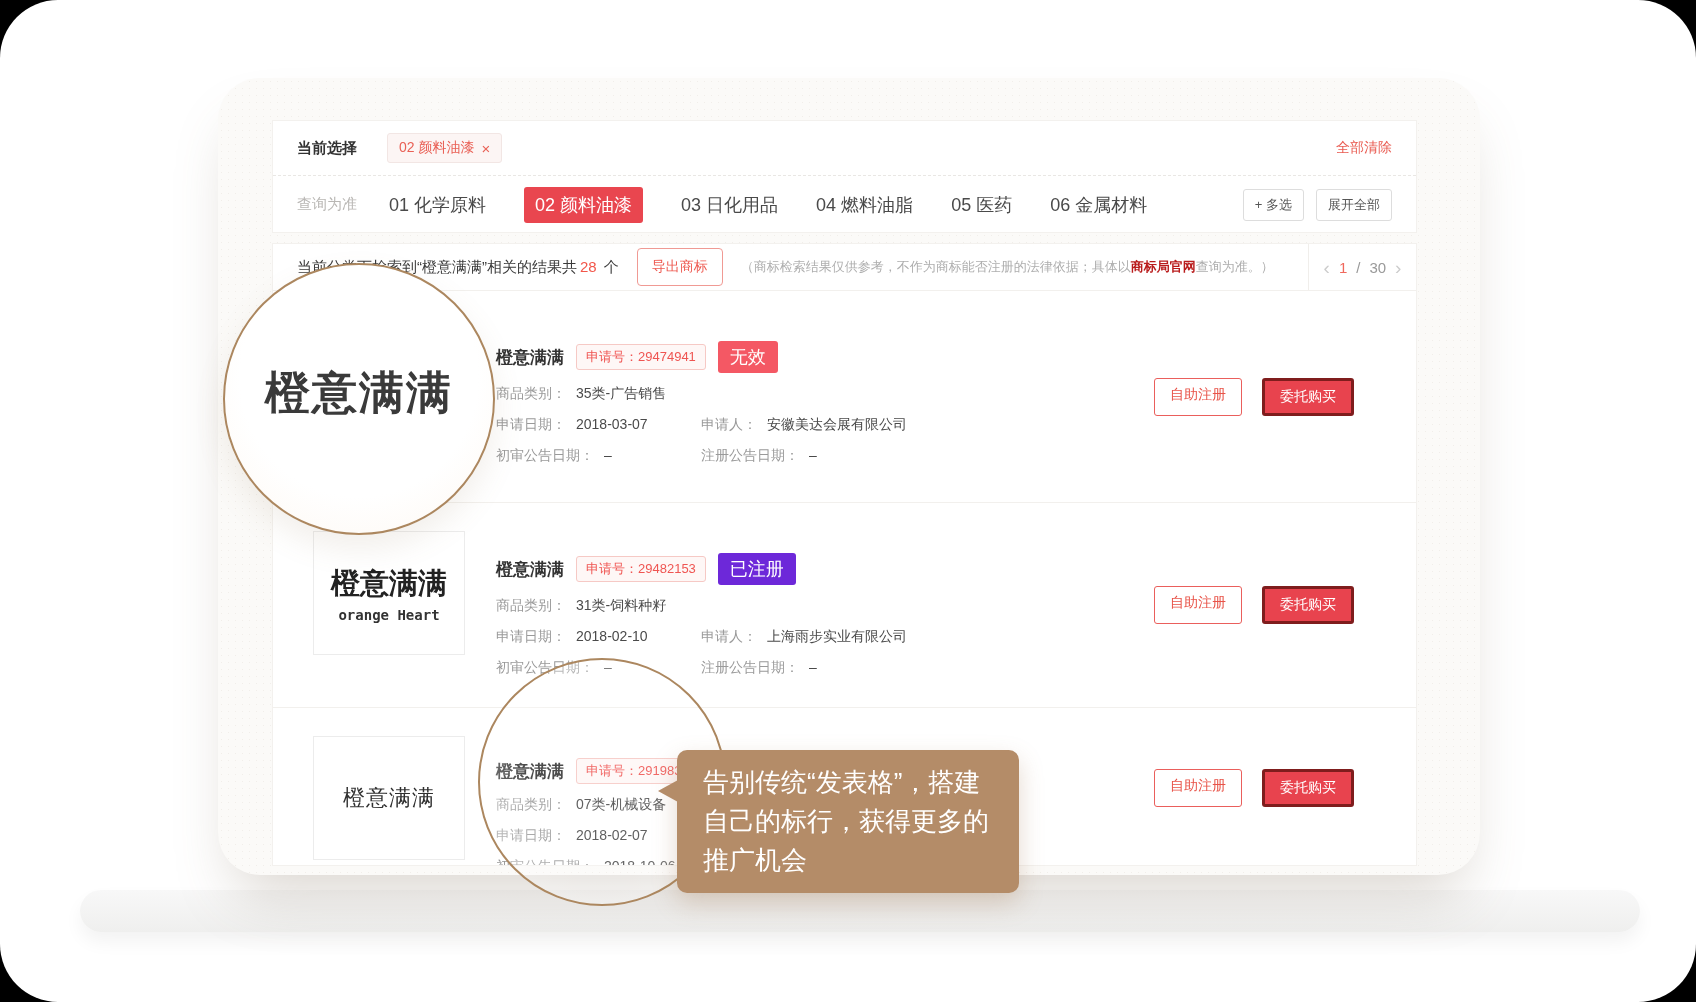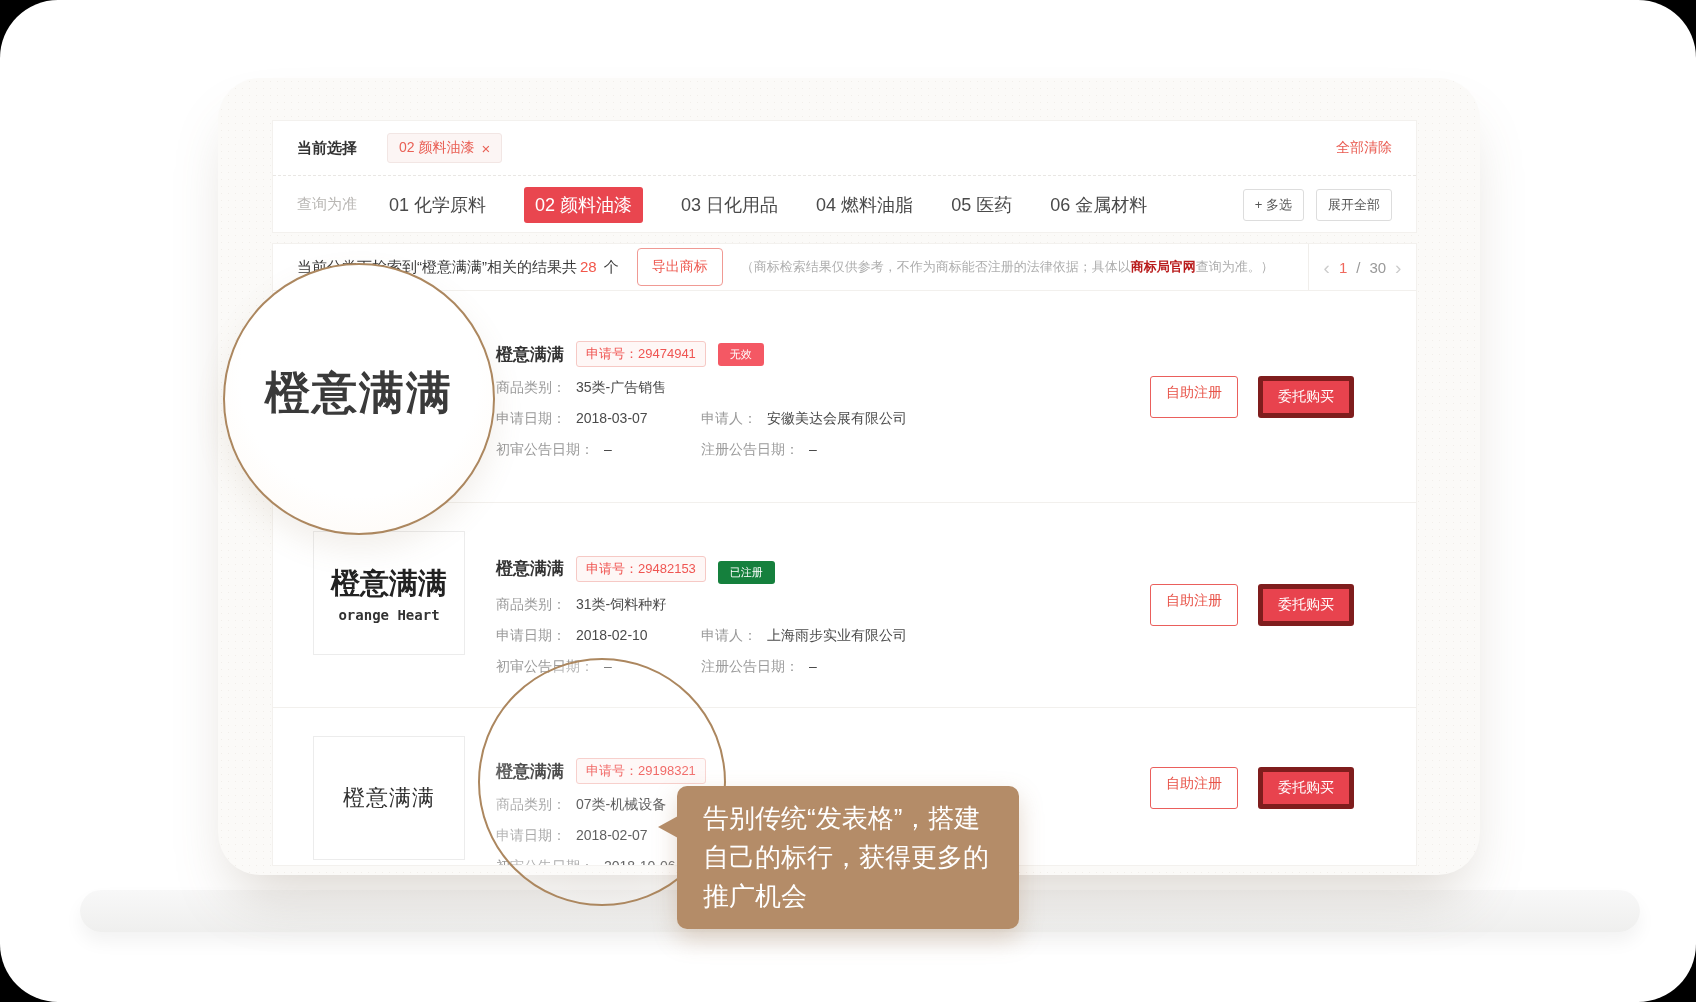--- a/index.html
+++ b/index.html
@@ -59,48 +59,48 @@
   .mark-box{width:150px;height:122px;border:1px solid #ececec;background:#fff;flex:none;
        display:flex;flex-direction:column;align-items:center;justify-content:center;cursor:pointer;}
   .mark-main{font-size:22px;color:#2f2f2f;letter-spacing:1px;}
   .mark-serif{font-family:"DejaVu Serif","Liberation Serif",serif;font-weight:bold;font-size:29px;color:#222;}
   .mark-sub{font-family:"DejaVu Sans Mono","Liberation Mono",monospace;font-weight:bold;font-size:14px;color:#333;margin-top:3px;}
   .detail{margin-left:31px;margin-top:22px;}
   .title-line{display:flex;align-items:center;gap:12px;}
   .tm-name{font-size:17px;font-weight:bold;color:#333;}
   .badge-app{border:1px solid #f6c9c5;background:#fef7f6;color:#ef5552;font-size:13px;
        padding:3px 9px;border-radius:3px;white-space:nowrap;}
-  .badge-st{color:#fff;font-size:11px;padding:4px 12px;border-radius:3px;white-space:nowrap;}
-  .st-invalid{background:#f45864;} .st-registered{background:#15803d;margin-top:8px;}
+  .badge-st{color:#fff;font-size:18px;padding:4px 12px;border-radius:3px;white-space:nowrap;}
+  .st-invalid{background:#f45864;} .st-registered{background:#6d28d9;}
   .fline{display:flex;margin-top:9px;font-size:14px;line-height:22px;}
   .fl{color:#9a9a9a;white-space:nowrap;} .fv{color:#4a4a4a;margin-left:10px;white-space:nowrap;text-align:right;}
   .col1{width:205px;display:flex;} .col2{display:flex;margin-left:0px;}
   .row-actions{position:absolute;right:62px;top:50%;transform:translateY(-50%);display:flex;gap:20px;}
   .btn-outline{border:1px solid #ea5f5c;color:#e85348;background:#fff;font-size:14px;
        padding:7px 15px;border-radius:3px;cursor:pointer;white-space:nowrap;}
-  .btn-solid{border:5px solid #7f1d1d;background:#e8434e;color:#fff;font-size:14px;
+  .btn-solid{border:3px solid #7f1d1d;background:#e8434e;color:#fff;font-size:14px;
        padding:7px 15px;border-radius:3px;cursor:pointer;white-space:nowrap;}
 
   
   .circle1{position:absolute;left:223px;top:263px;width:268px;height:268px;border-radius:50%;
        border:2px solid #ac875f;background:radial-gradient(circle at 50% 42%,#ffffff 58%,#fdf7f0 100%);
        box-shadow:0 14px 30px rgba(150,120,90,.12);display:flex;align-items:center;justify-content:center;}
   .circle1 .big{font-size:45px;font-weight:bold;color:#3a3a3a;letter-spacing:2px;margin-top:-12px;}
   .circle2{position:absolute;left:478px;top:658px;width:244px;height:244px;border-radius:50%;
        border:2px solid #ac875f;pointer-events:none;
        background:radial-gradient(circle,rgba(255,255,255,.12) 45%,rgba(255,255,255,.55) 100%);}
 
   
   .tip{position:absolute;background:#b48c68;color:#fff;border-radius:10px;padding:13px 26px;
        font-size:26px;line-height:39px;box-shadow:0 10px 24px rgba(160,120,80,.28);}
   .tip::before{content:"";position:absolute;left:-19px;width:0;height:0;
        border:11px solid transparent;border-right:20px solid #b48c68;border-left:none;}
   .tip1{left:448px;top:417px;width:293px;}
   .tip1::before{top:24px;}
-  .tip2{left:677px;top:786px;width:290px;}
+  .tip2{left:677px;top:750px;width:290px;}
   .tip2::before{top:30px;}
 </style>
 </head>
 <body>
 
 <div class="canvas">
 
   <div class="laptop-base"></div>
 
   <div class="card">

